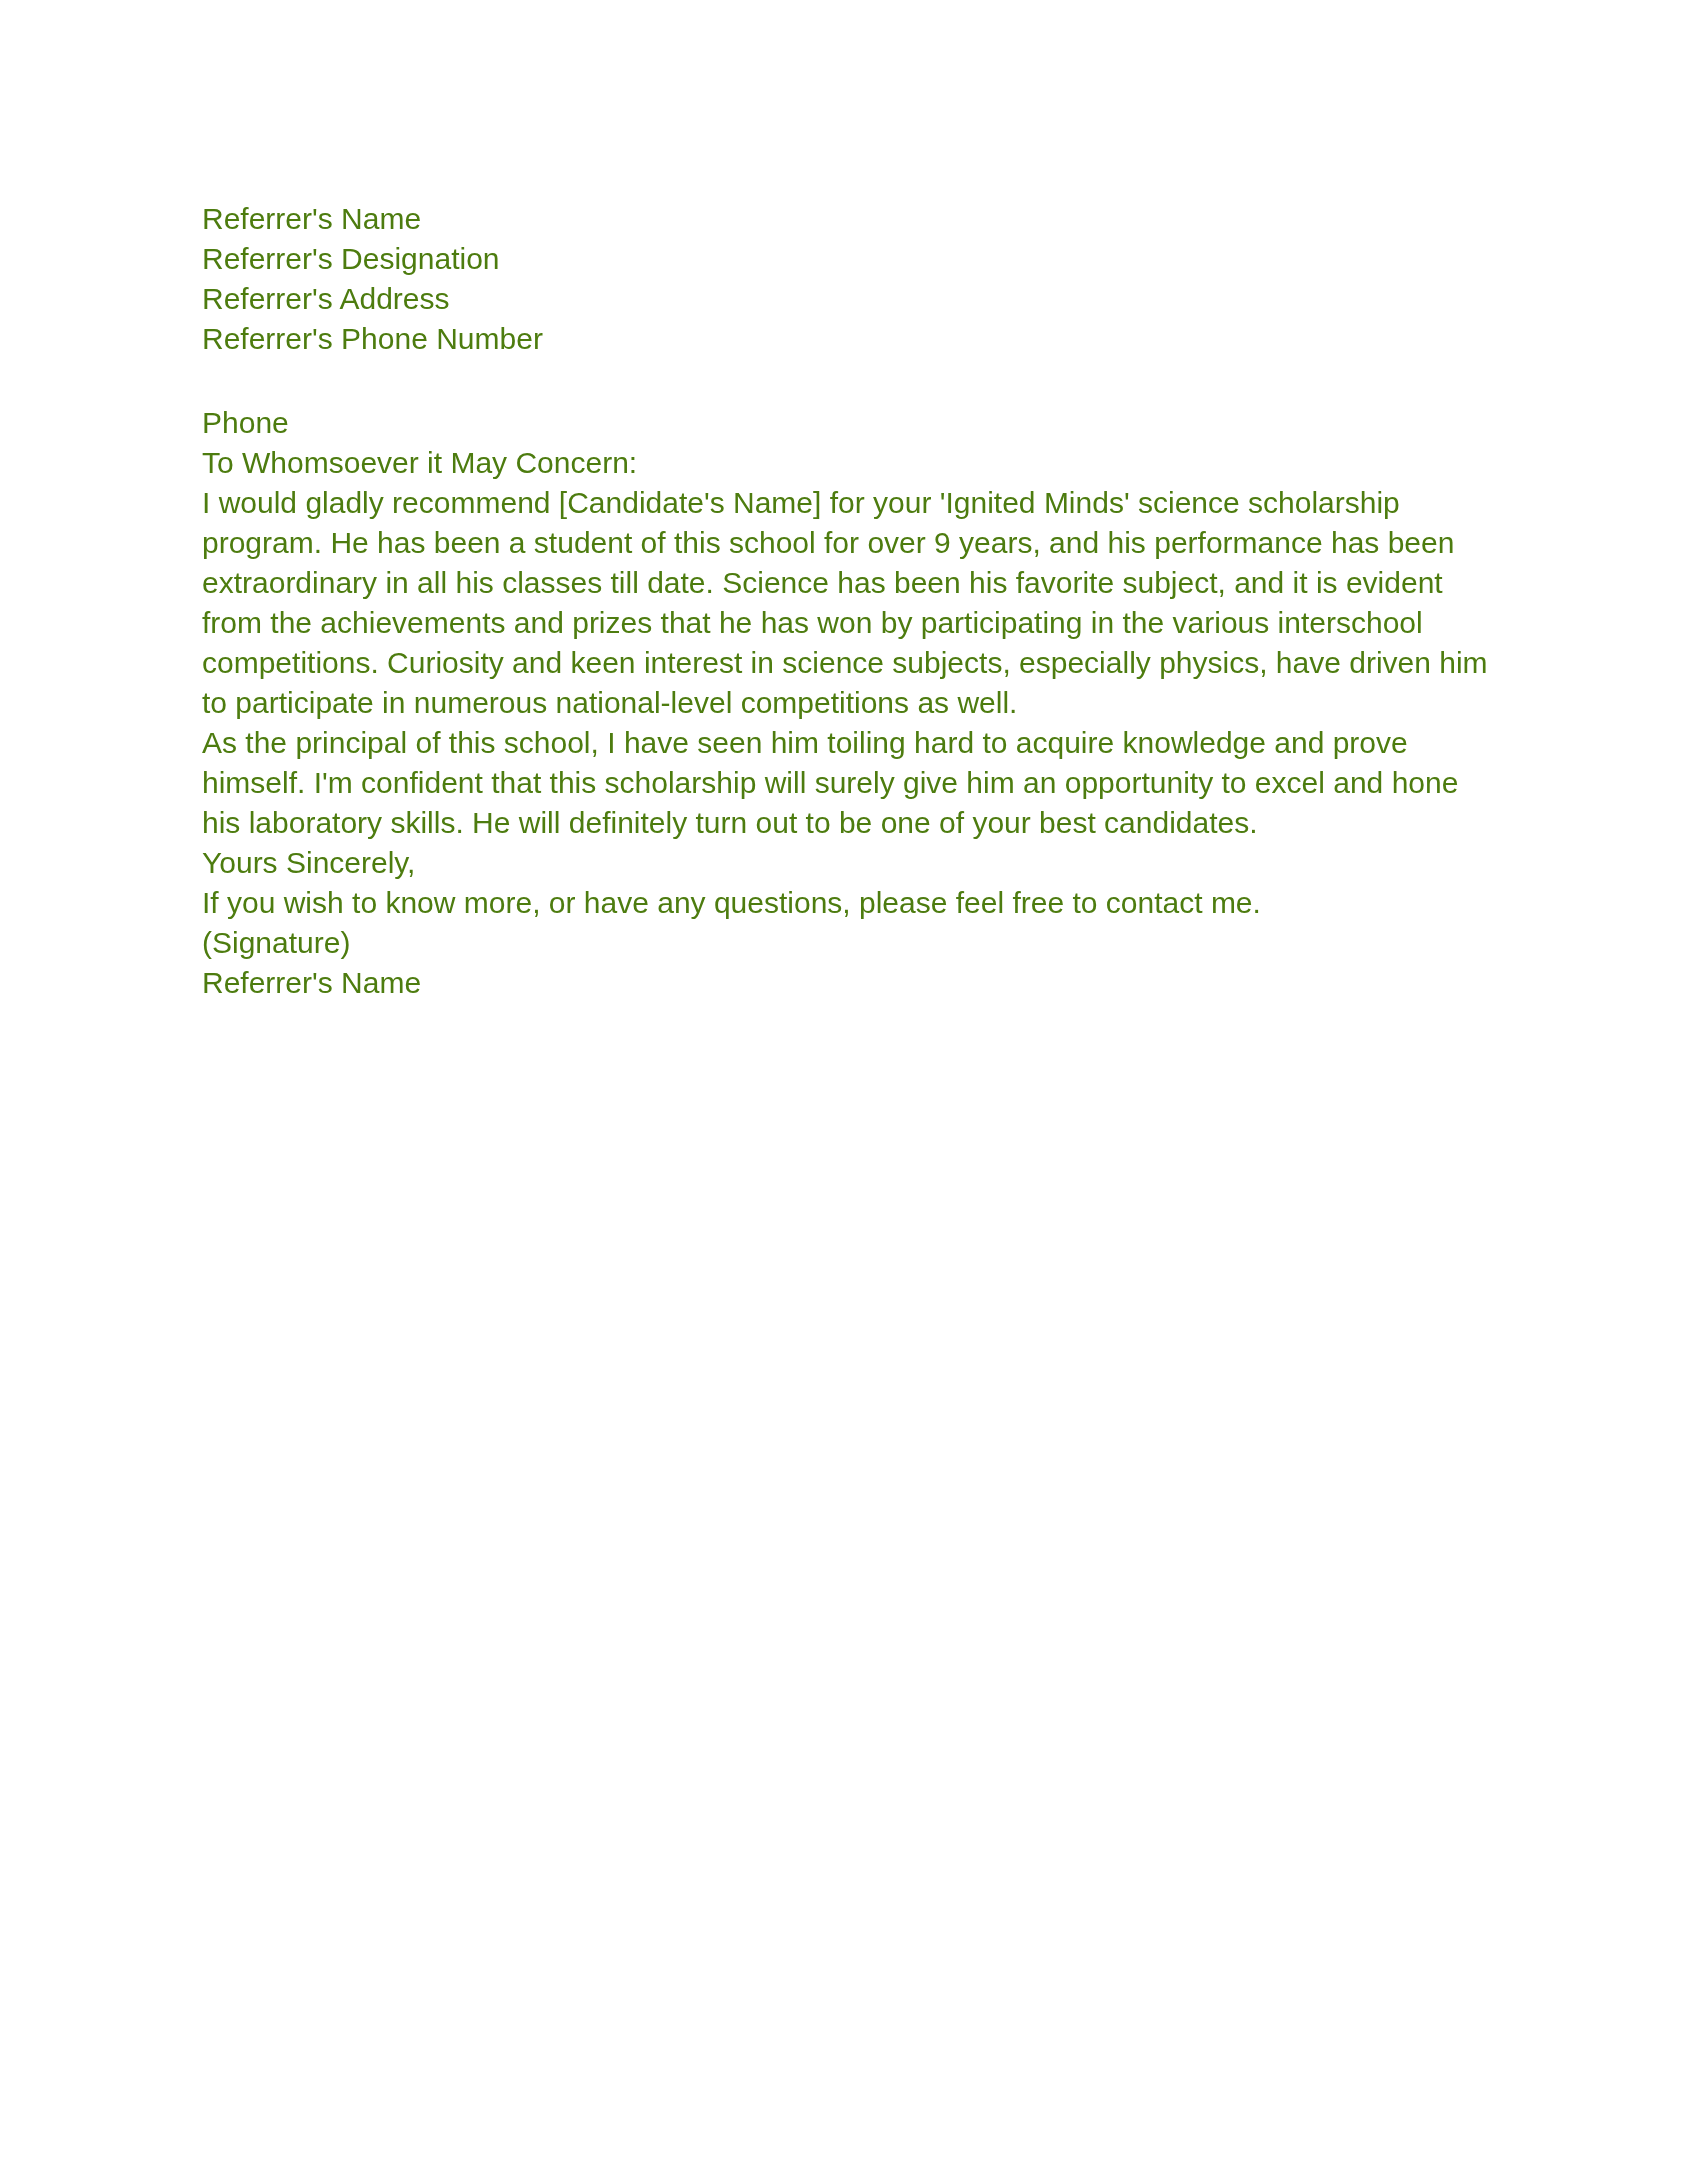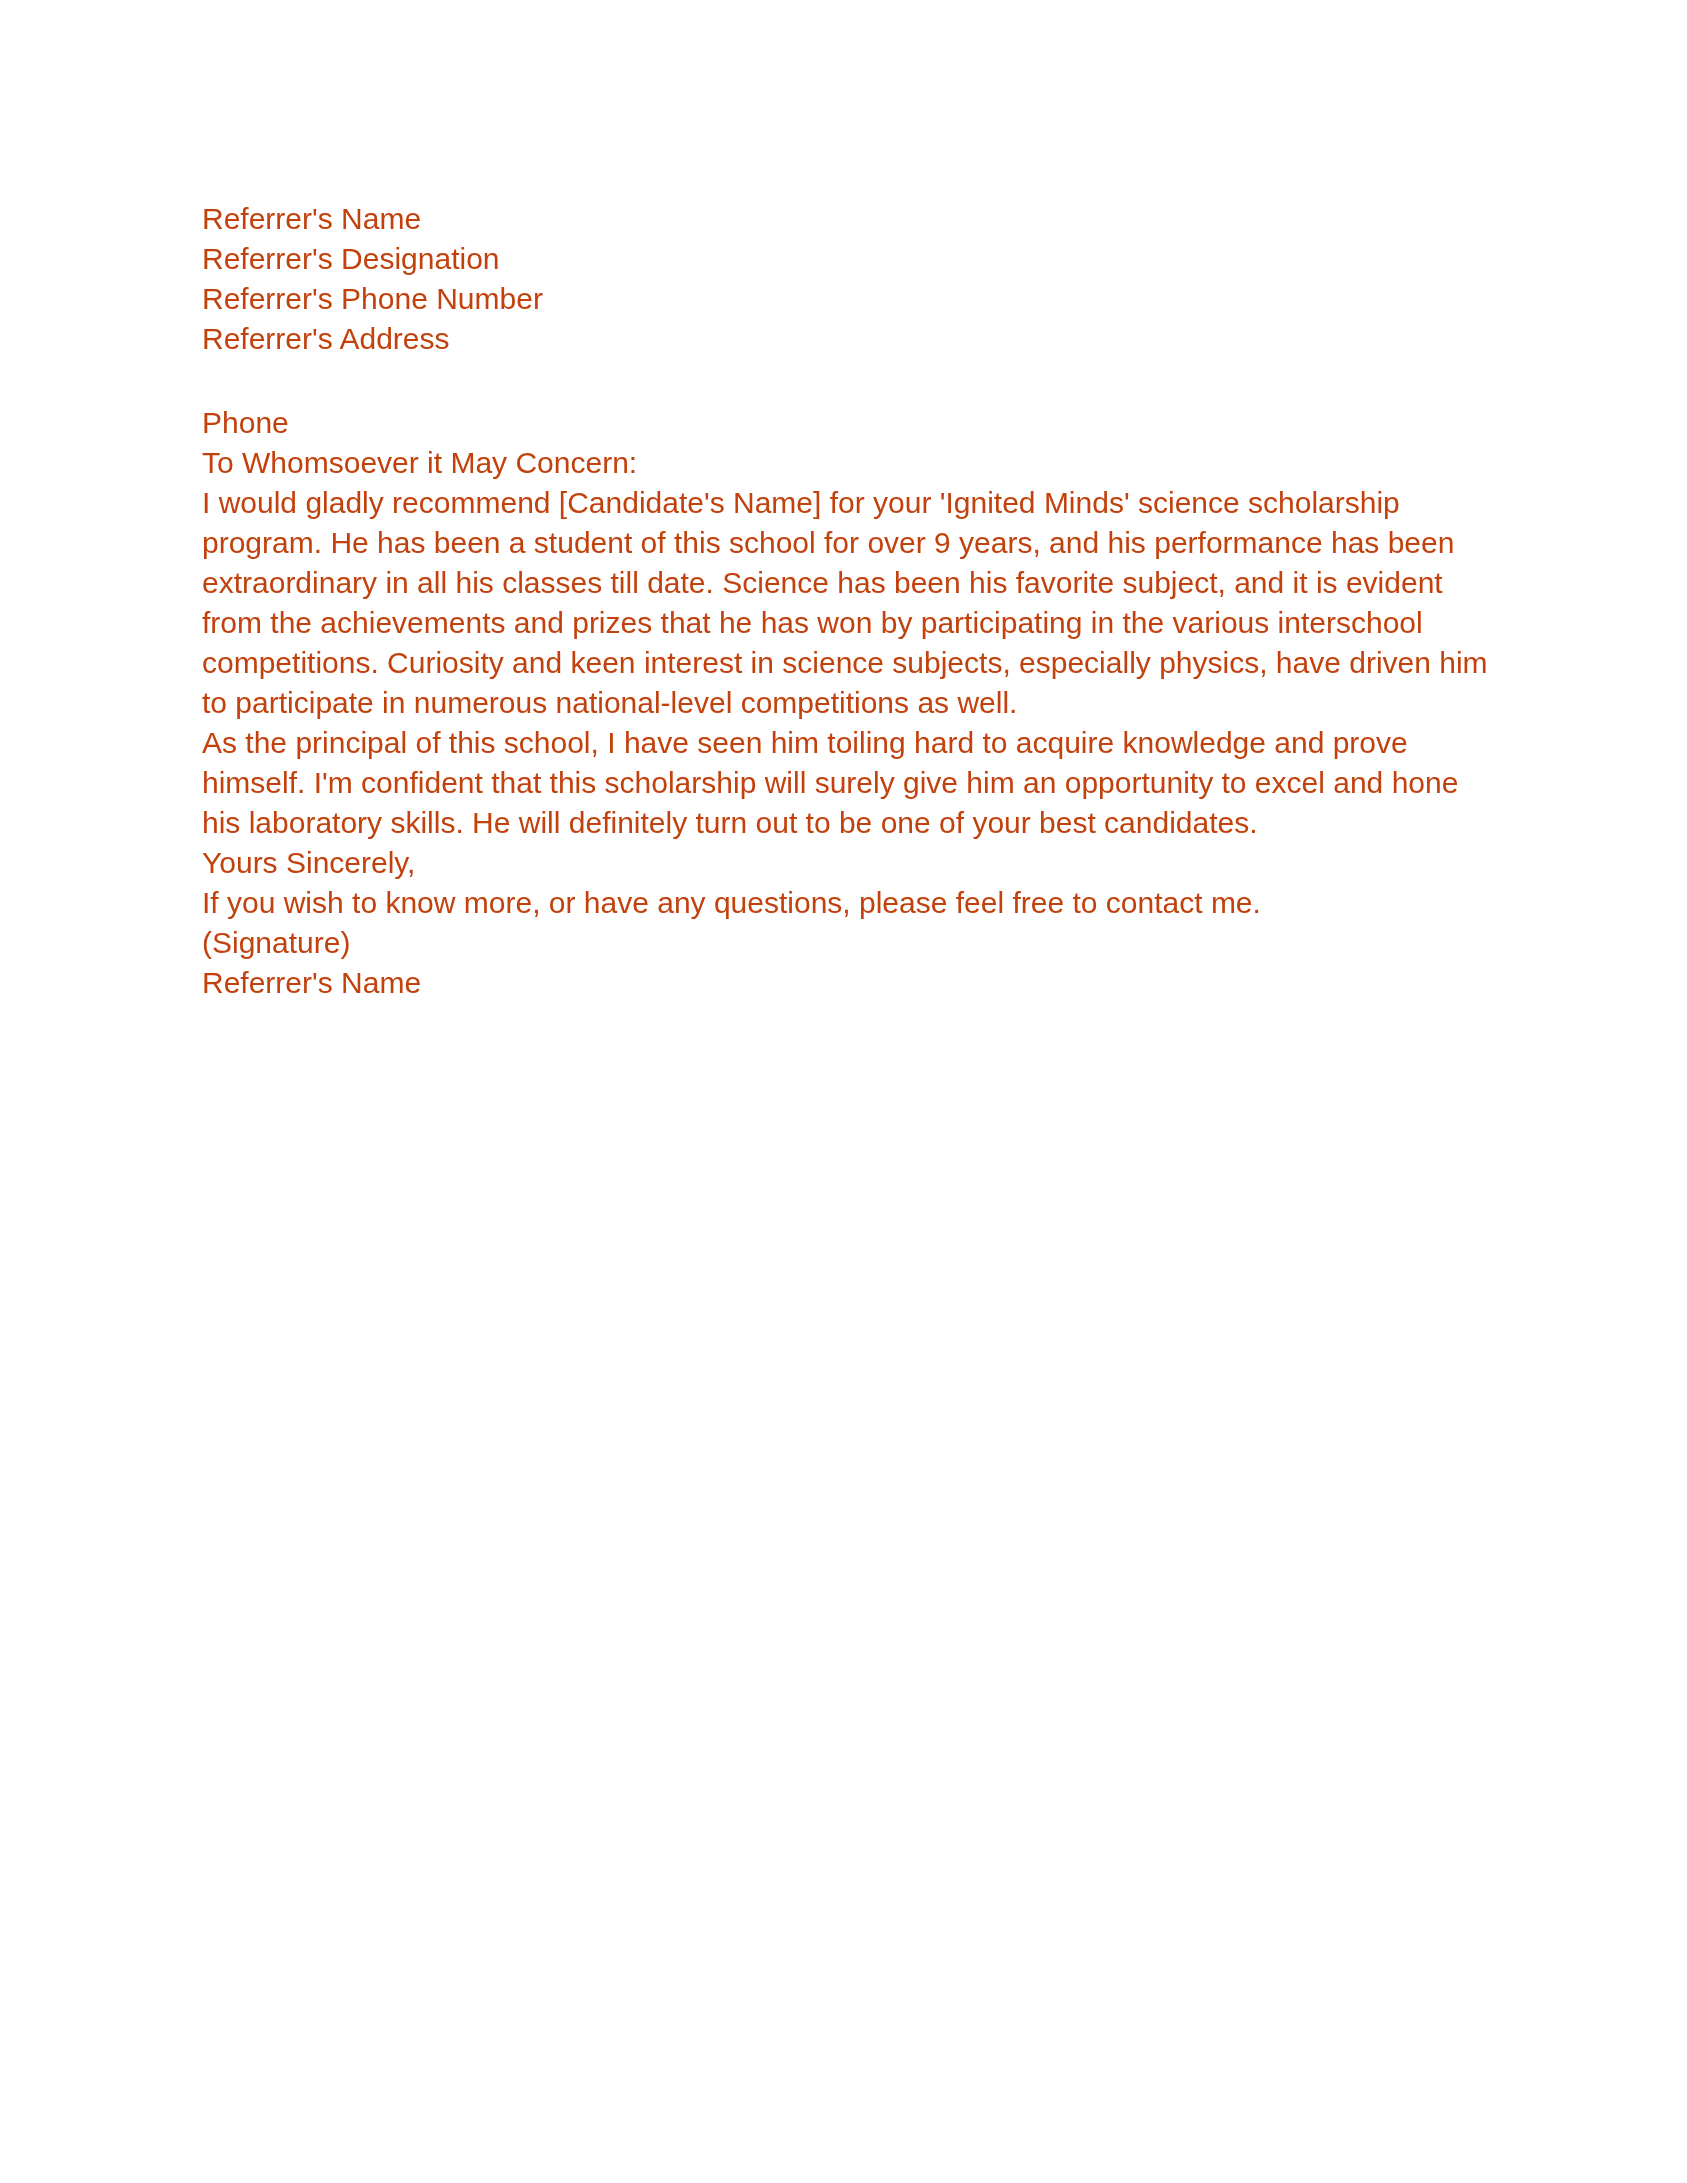--- a/index.html
+++ b/index.html
@@ -10,21 +10,21 @@
   .page {
     position: relative;
     width: 1687px;
     height: 2184px;
     background: #ffffff;
     box-sizing: border-box;
     padding: 199px 194px 8px 202px;
     font-family: "Liberation Sans", "DejaVu Sans", sans-serif;
     font-size: 30px;
     line-height: 40px;
-    color: #c2410c;
+    color: #4d7c0f;
     overflow: hidden;
   }
   .letter p {
     margin: 0;
     padding: 0;
   }
   .block {
     margin: 0 0 44px 0;
   }
   .letter {
@@ -33,22 +33,22 @@
 </style>
 </head>
 <body>
 
 <div class="page">
   <div class="letter">
 
     <div class="block">
       <p>Referrer's Name</p>
       <p>Referrer's Designation</p>
+      <p>Referrer's Address</p>
       <p>Referrer's Phone Number</p>
-      <p>Referrer's Address</p>
     </div>
 
     <p class="block">Phone</p>
 
     <p class="block">To Whomsoever it May Concern:</p>
 
     <p class="block">I would gladly recommend [Candidate's Name] for your 'Ignited Minds' science scholarship program. He has been a student of this school for over 9 years, and his performance has been extraordinary in all his classes till date. Science has been his favorite subject, and it is evident from the achievements and prizes that he has won by participating in the various interschool competitions. Curiosity and keen interest in science subjects, especially physics, have driven him to participate in numerous national-level competitions as well.</p>
 
     <p class="block">As the principal of this school, I have seen him toiling hard to acquire knowledge and prove himself. I'm confident that this scholarship will surely give him an opportunity to excel and hone his laboratory skills. He will definitely turn out to be one of your best candidates.</p>
 

